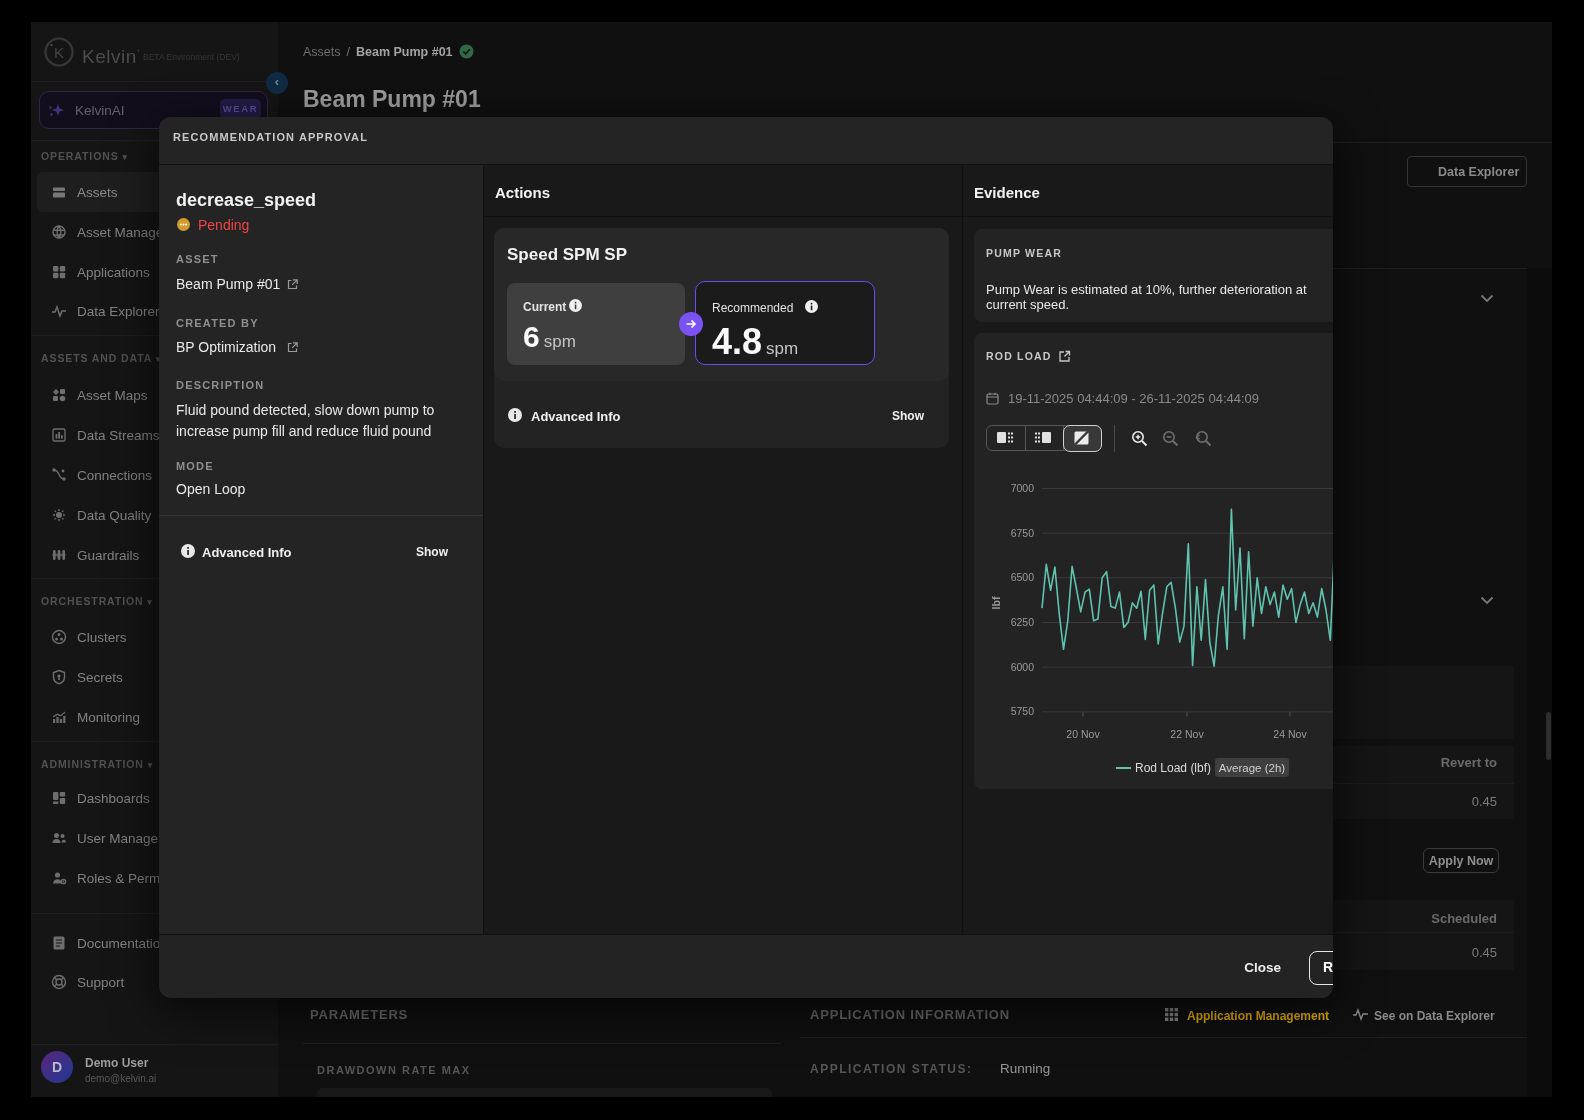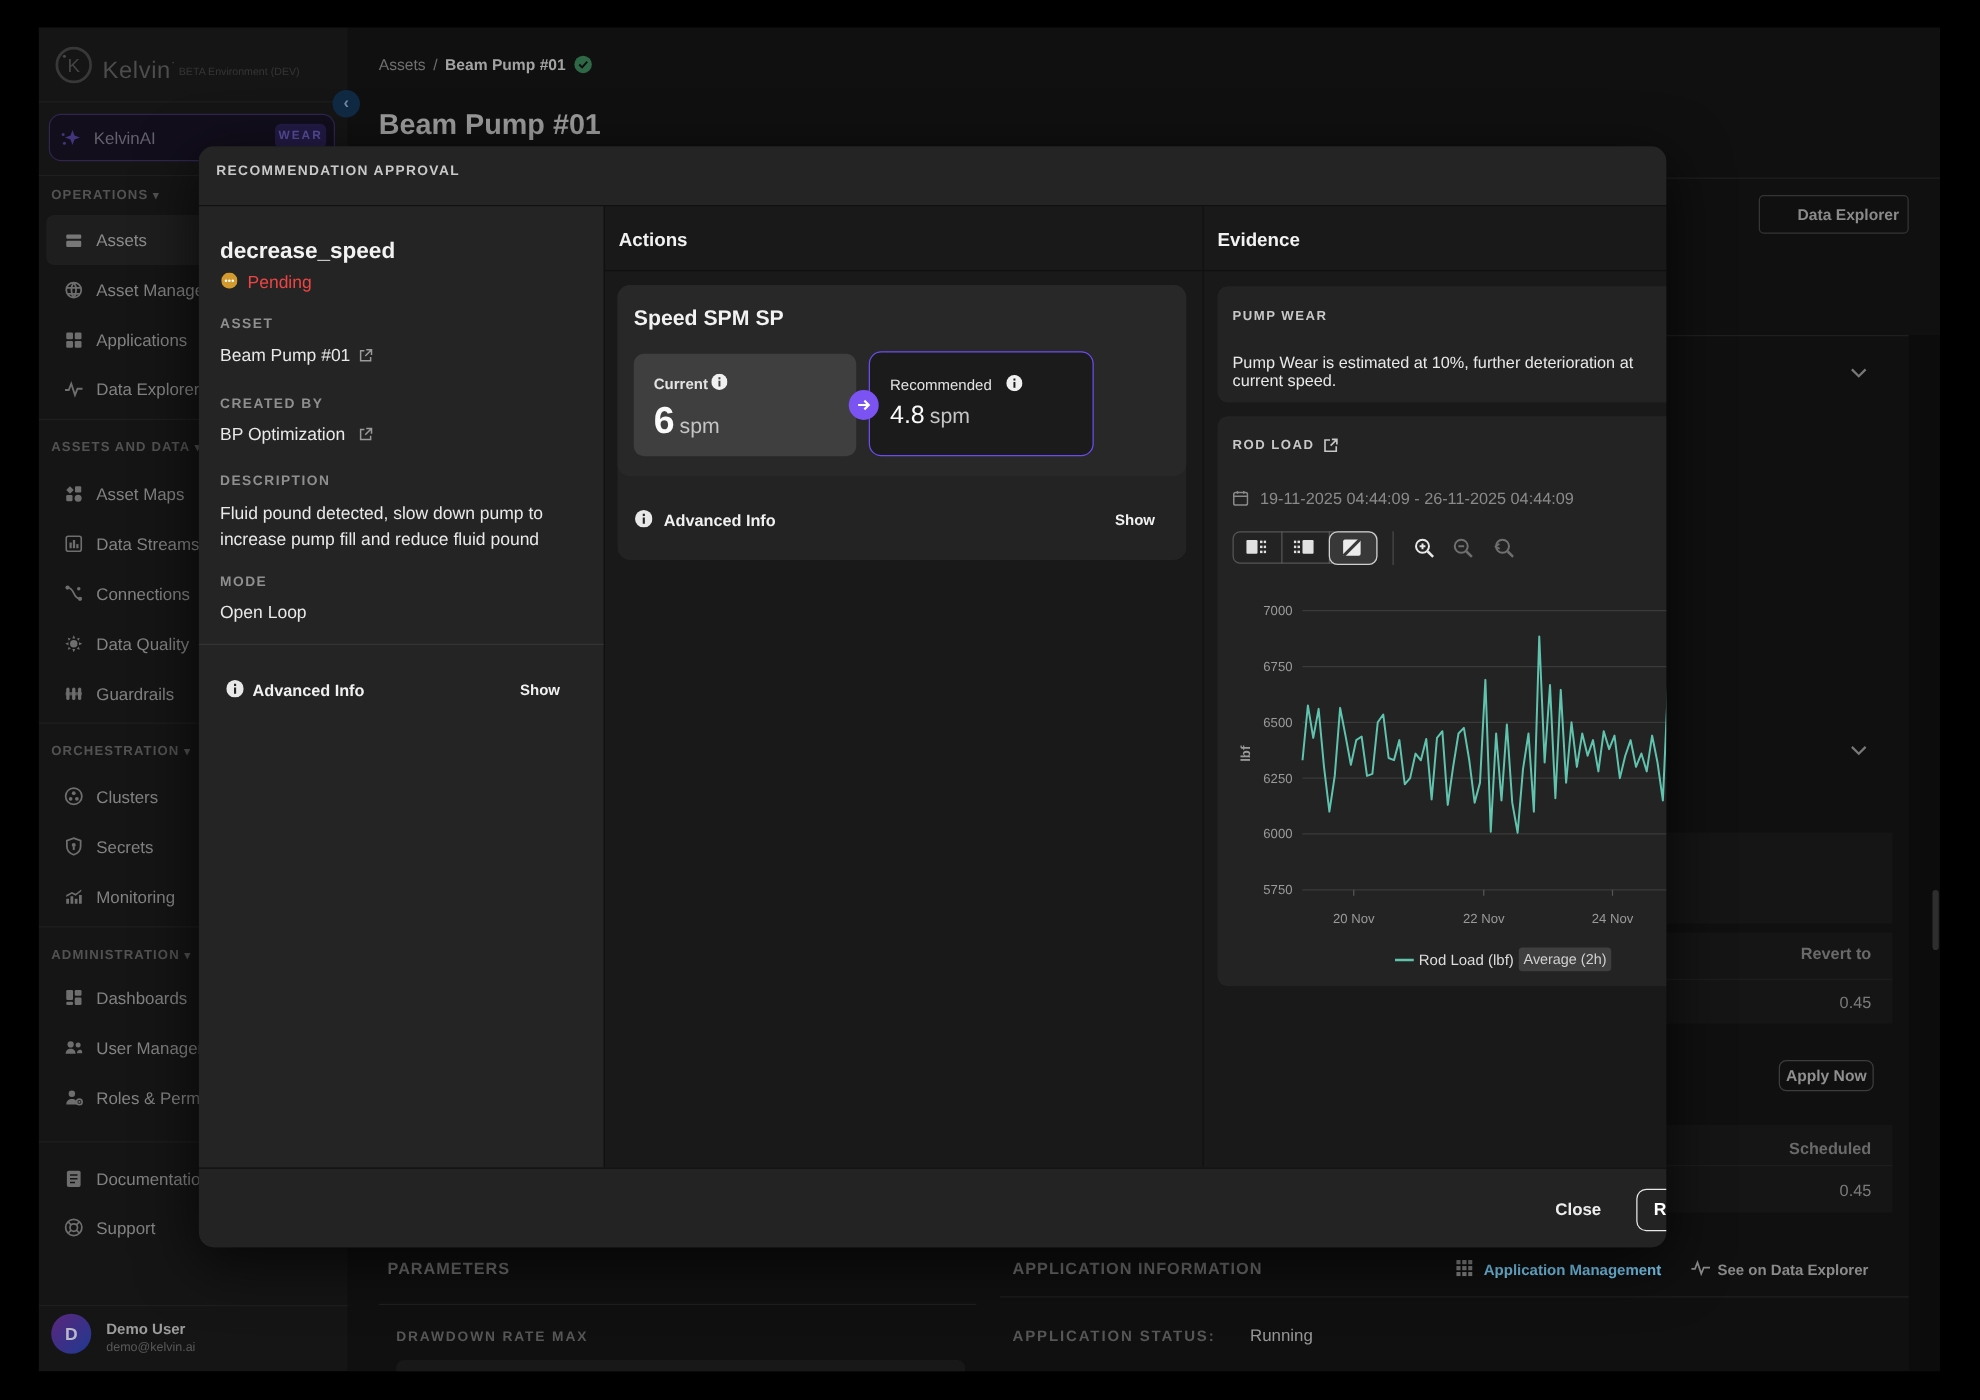--- a/index.html
+++ b/index.html
@@ -214,21 +214,21 @@
         <rect x="0" y="0" width="3.4" height="3.4"></rect>
         <rect x="4.8" y="0" width="3.4" height="3.4"></rect>
         <rect x="9.6" y="0" width="3.4" height="3.4"></rect>
         <rect x="0" y="4.8" width="3.4" height="3.4"></rect>
         <rect x="4.8" y="4.8" width="3.4" height="3.4"></rect>
         <rect x="9.6" y="4.8" width="3.4" height="3.4"></rect>
         <rect x="0" y="9.6" width="3.4" height="3.4"></rect>
         <rect x="4.8" y="9.6" width="3.4" height="3.4"></rect>
         <rect x="9.6" y="9.6" width="3.4" height="3.4"></rect>
       </svg>
-    <div class="abs" style="left:1156px;top:987px;font-size:12px;font-weight:bold;color:#7dd3fc">Application Management</div>
+    <div class="abs" style="left:1156px;top:987px;font-size:12px;font-weight:bold;color:#eab308">Application Management</div>
     <svg class="abs" style="left:1322px;top:986px" width="15" height="13" viewBox="0 0 15 13" fill="none" stroke="#8a8a8a" stroke-width="1.4">
         <path d="M0 7 L3 7 L5 2 L8 11 L10 6 L15 6"></path>
       </svg>
     <div class="abs" style="left:1343px;top:987px;font-size:12px;font-weight:bold;color:#8a8a8a">See on Data Explorer</div>
     <div class="hline" style="left:769px;top:1015px;width:727px"></div>
     <div class="abs" style="left:779px;top:1040px;font-size:12px;font-weight:bold;letter-spacing:1.5px;color:#565656">APPLICATION STATUS:</div>
     <div class="abs" style="left:969px;top:1039px;font-size:13.5px;color:#969696">Running</div>
   </div>
 </div>
 <div id="modal">
@@ -294,21 +294,21 @@
       <rect x="6.2" y="3" width="1.7" height="1.8" fill="#3f3f3f"></rect>
     </svg>
   <div class="abs" style="left:364px;top:203px"><span style="font-size:30px;font-weight:bold;color:#fafafa">6</span><span style="font-size:17px;color:#c4c4c4;margin-left:4px">spm</span></div>
   <div class="abs" style="left:536px;top:164px;width:180px;height:84px;background:#1b1b1b;border:1.5px solid #6c4cf0;border-radius:10px"></div>
   <div class="abs" style="left:553px;top:184px;font-size:12px;font-weight:normal;color:#e3e3e3">Recommended</div>
   <svg class="abs" style="left:646px;top:183px" width="13" height="13" viewBox="0 0 14 14">
       <circle cx="7" cy="7" r="7" fill="#f0f0f0"></circle>
       <rect x="6.2" y="6" width="1.7" height="5" fill="#1b1b1b"></rect>
       <rect x="6.2" y="3" width="1.7" height="1.8" fill="#1b1b1b"></rect>
     </svg>
-  <div class="abs" style="left:553px;top:204px"><span style="font-size:20px;font-weight:normal;color:#fafafa">4.8</span><span style="font-size:17px;color:#c4c4c4;margin-left:4px">spm</span></div>
+  <div class="abs" style="left:553px;top:204px"><span style="font-size:36px;font-weight:bold;color:#fafafa">4.8</span><span style="font-size:17px;color:#c4c4c4;margin-left:4px">spm</span></div>
   <div class="abs" style="left:520px;top:195px;width:24px;height:24px;border-radius:50%;background:#7b53f2"></div>
   <svg class="abs" style="left:526px;top:201px" width="12" height="12" viewBox="0 0 12 12" fill="none" stroke="#fff" stroke-width="1.7">
       <path d="M1.5 6 L10 6 M6.5 2.5 L10 6 L6.5 9.5"></path>
     </svg>
   <svg class="abs" style="left:349px;top:291px" width="14" height="14" viewBox="0 0 14 14">
       <circle cx="7" cy="7" r="7" fill="#e8e8e8"></circle>
       <rect x="6.2" y="6" width="1.7" height="5" fill="#232323"></rect>
       <rect x="6.2" y="3" width="1.7" height="1.8" fill="#232323"></rect>
     </svg>
   <div class="abs" style="left:372px;top:292px;font-size:13px;font-weight:bold;color:#f0f0f0">Advanced Info</div>

